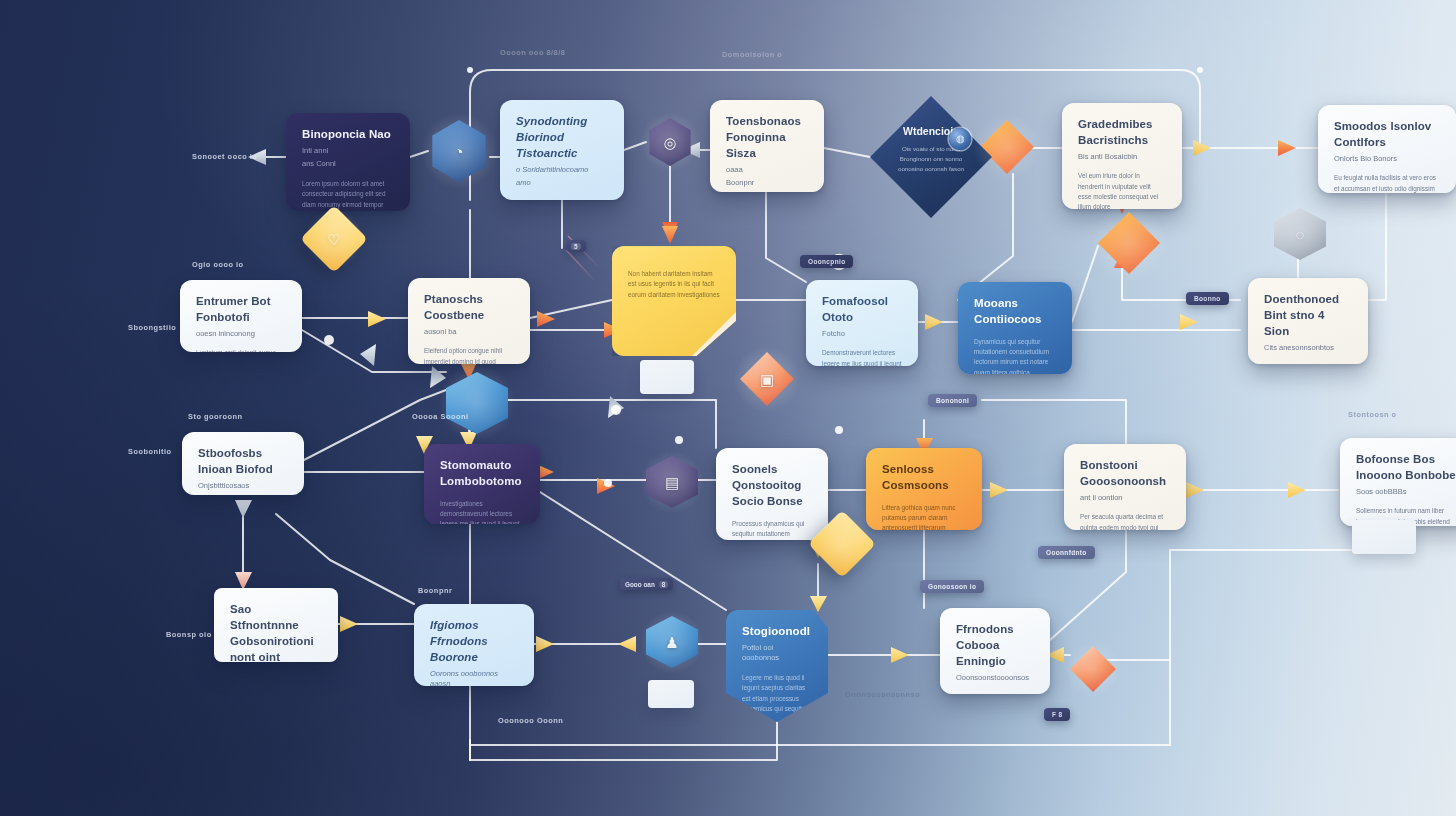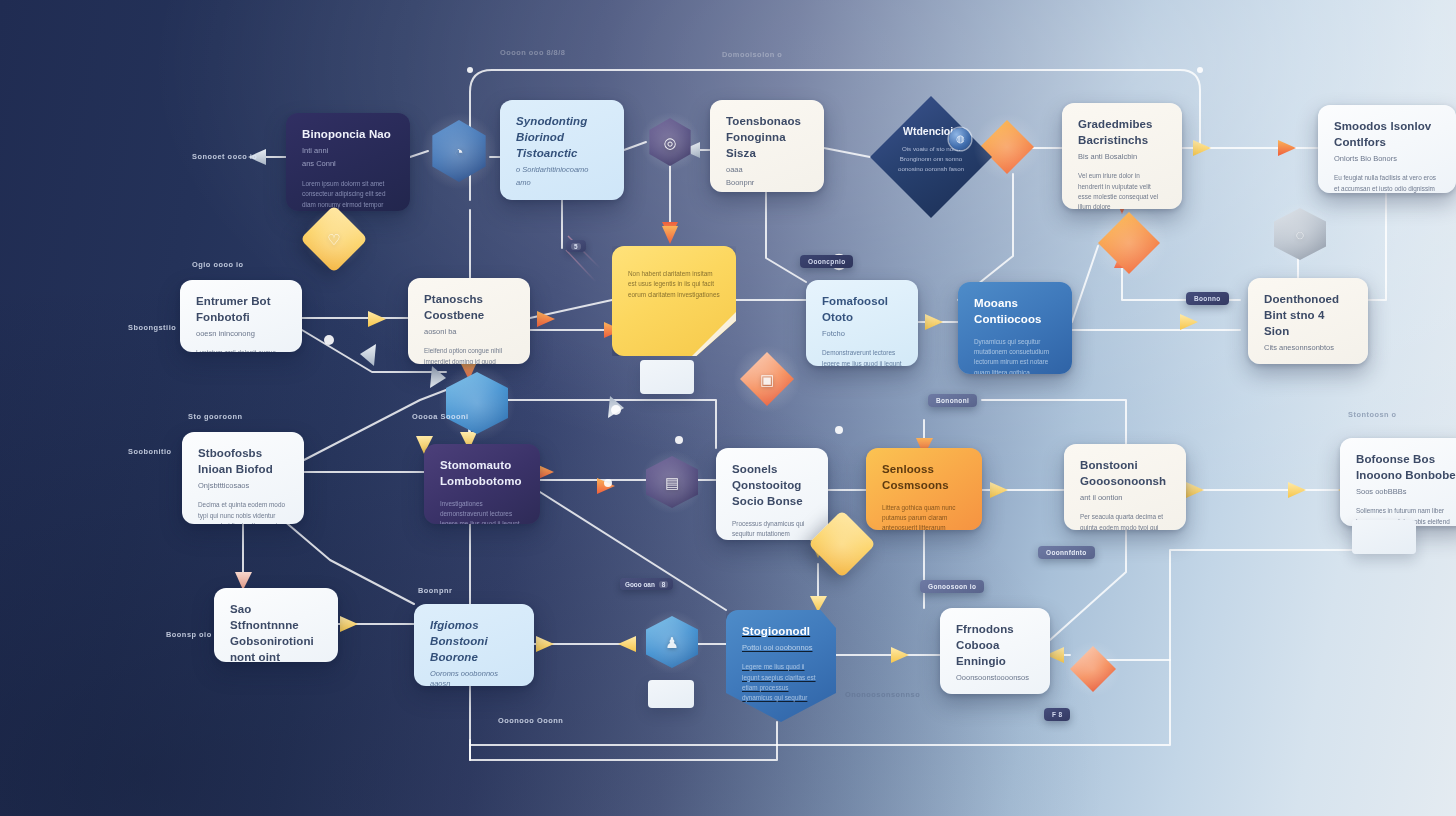--- a/index.html
+++ b/index.html
@@ -369,21 +369,21 @@
       </div>
       <div class="card c-blue" style="left: 958px; top: 282px; width: 114px; height: 92px;">
         <div class="t">Mooans Contiiocoos</div>
         <div class="body">Dynamicus qui sequitur mutationem consuetudium lectorum mirum est notare quam littera gothica</div>
       </div>
       <div class="card c-cream" style="left: 1240px; top: 278px; width: 120px; height: 86px; margin-left: 8px;">
         <div class="t">Doenthonoed Bint stno 4 Sion</div>
         <div class="sub">Cits anesonnsonbtos</div>
         <div class="body">Quam nunc putamus parum claram anteposuerit litterarum formas humanitatis per seacula quarta</div>
       </div>
-      <div class="card c-white" style="left: 182px; top: 432px; width: 122px; height: 92px;">
+      <div class="card c-white" style="left: 182px; top: 432px; width: 122px; height: 63px;">
         <div class="t">Stboofosbs Inioan Biofod</div>
         <div class="sub">Onjsbttticosaos</div>
         <div class="body">Decima et quinta eodem modo typi qui nunc nobis videntur parum clari fiant sollemnes in futurum</div>
       </div>
       <div class="card c-purple" style="left: 424px; top: 444px; width: 116px; height: 80px;">
         <div class="t">Stomomauto Lombobotomo</div>
         <div class="body">Investigationes demonstraverunt lectores legere me lius quod ii legunt saepius claritas est etiam</div>
       </div>
       <div class="card c-white" style="left: 716px; top: 448px; width: 112px; height: 92px;">
         <div class="t">Soonels Qonstooitog Socio Bonse</div>
@@ -396,28 +396,28 @@
       <div class="card c-cream" style="left: 1064px; top: 444px; width: 122px; height: 86px;">
         <div class="t">Bonstooni Gooosonoonsh</div>
         <div class="sub">ant il oontion</div>
         <div class="body">Per seacula quarta decima et quinta eodem modo typi qui nunc nobis videntur parum clari fiant</div>
       </div>
       <div class="card c-white" style="left: 1340px; top: 438px; width: 132px; height: 88px;">
         <div class="t">Bofoonse Bos Inooono Bonbobe</div>
         <div class="sub">Soos oobBBBs</div>
         <div class="body">Sollemnes in futurum nam liber tempor cum soluta nobis eleifend option congue nihil imperdiet</div>
       </div>
-      <div class="card c-white" style="left: 214px; top: 588px; width: 124px; height: 74px;">
+      <div class="card c-white" style="left: 214px; top: 588px; width: 124px; height: 74px; border-radius: 8px;">
         <div class="t">Sao Stfnontnnne Gobsonirotioni nont oint</div>
       </div>
       <div class="card c-paleblue" style="left: 414px; top: 604px; width: 120px; height: 82px;">
-        <div class="t">Ifgiomos Bonstooni Boorone</div>
+        <div class="t">Ifgiomos Ffrnodons Boorone</div>
         <div class="sub">Ooronns ooobonnos aaosn</div>
       </div>
-      <div class="card c-blue pent" style="left: 726px; top: 610px; width: 110px; height: 112px; text-decoration: underline;">
+      <div class="card c-blue pent" style="left: 726px; top: 610px; width: 102px; height: 112px;">
         <div class="t">Stogioonodl</div>
         <div class="sub">Pottoi ooi ooobonnos</div>
         <div class="body">Legere me lius quod ii legunt saepius claritas est etiam processus dynamicus qui sequitur</div>
       </div>
       <div class="card c-white" style="left: 940px; top: 608px; width: 110px; height: 86px;">
         <div class="t">Ffrnodons Cobooa Enningio</div>
         <div class="sub">Ooonsoonstoooonsos</div>
         <div class="body">Mutationem consuetudium lectorum mirum est notare quam littera gothica quam nunc putamus</div>
       </div>
       <div class="sheet" style="left: 1352px; top: 520px; width: 64px; height: 34px;"></div>

